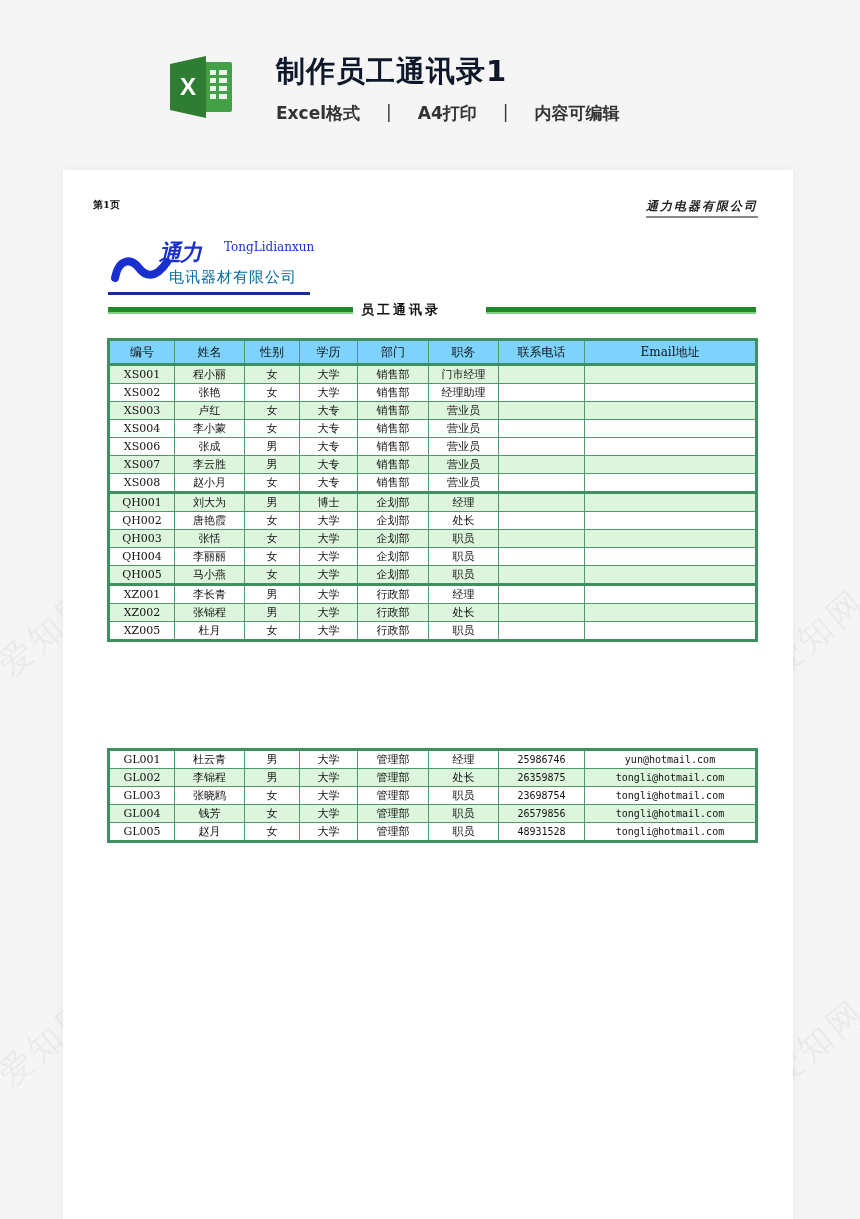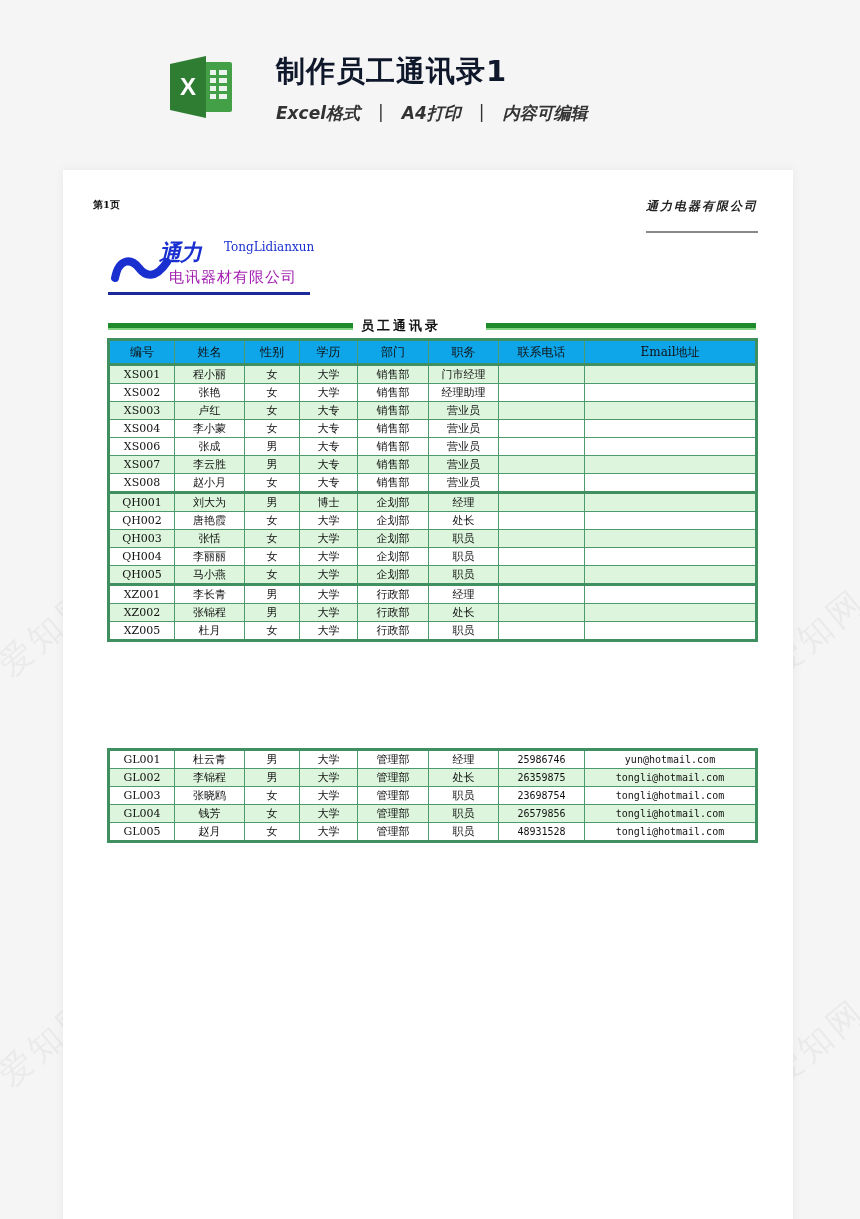--- a/index.html
+++ b/index.html
@@ -4,46 +4,46 @@
 <style>
   html, body { margin:0; padding:0; }
   body {
     width:860px; height:1219px; position:relative; overflow:hidden;
     background:#f5f5f5;
     font-family:"DejaVu Sans","Liberation Sans",sans-serif;
   }
   .hdr { position:absolute; left:0; top:0; width:860px; height:170px; }
   .xl-icon { position:absolute; left:170px; top:56px; width:64px; height:62px; }
   .hdr-title { position:absolute; left:276px; top:52px; font-size:29px; font-weight:bold; color:#0f172a; letter-spacing:1px; }
-  .hdr-sub { position:absolute; left:276px; top:102px; font-size:17px; font-weight:bold; color:#333; display:flex; gap:0; white-space:nowrap;font-style:italic; }
+  .hdr-sub { position:absolute; left:276px; top:102px; font-size:17px; font-weight:bold; color:#333; display:flex; gap:8px; white-space:nowrap; }
   .hdr-sub .sep { margin:0 18px; font-weight:normal; color:#333; }
 
   .page { position:absolute; left:63px; top:170px; width:730px; height:1060px; background:#fff; box-shadow:0 0 10px rgba(0,0,0,0.06); }
   .page-num { position:absolute; left:30px; top:28px; font-size:10px; font-weight:bold; color:#111; font-family:"DejaVu Serif",serif; }
-  .company-hdr { position:absolute; right:35px; top:28px; font-size:12px; font-style:italic; font-weight:bold; color:#222; letter-spacing:2px; border-bottom:2px solid #888; padding-bottom:16px; }
+  .company-hdr { position:absolute; right:35px; top:28px; font-size:12px; font-style:italic; font-weight:bold; color:#222; letter-spacing:2px; border-bottom:2px solid #888; padding-bottom:1px; }
 
   .logo { position:absolute; left:48px; top:70px; width:200px; height:56px; }
   .logo-swoosh { position:absolute; left:0; top:14px; }
   .logo-cn { position:absolute; left:48px; top:-2px; font-size:22px; font-weight:bold; color:#1a2fd0; font-style:italic; letter-spacing:-1px; }
   .logo-en { position:absolute; left:113px; top:0; font-size:12px; color:#1a2fd0; font-family:"DejaVu Serif",serif; }
-  .logo-sub { position:absolute; left:58px; top:28px; font-size:15px; color:#a21caf; letter-spacing:1px; white-space:nowrap; }
+  .logo-sub { position:absolute; left:58px; top:28px; font-size:15px; color:#0369a1; letter-spacing:1px; white-space:nowrap; }
   .logo-line { position:absolute; left:45px; top:122px; width:202px; height:3px; background:#1a2a9a; }
 
-  .title-bar { position:absolute; left:45px; top:132px; width:648px; height:16px;margin-top:16px; }
+  .title-bar { position:absolute; left:45px; top:132px; width:648px; height:16px; }
   .title-bar .bar { position:absolute; top:5px; height:5px; background:#1f8a2c; border-bottom:2px solid #7fd27f; }
   .title-bar .bar.l { left:0; width:245px; }
   .title-bar .bar.r { left:378px; width:270px; }
   .title-bar .txt { position:absolute; left:253px; top:-1px; font-size:13px; font-weight:bold; letter-spacing:3px; color:#111; }
 
   table.sheet { position:absolute; left:44px; border-collapse:collapse; border:3px solid #3f8f60; font-size:11px; color:#111; table-layout:fixed; }
   table.sheet td, table.sheet th {
     border:1.5px solid #4d9a6c; text-align:center; height:17px; padding:0; white-space:nowrap; overflow:hidden;
     font-family:"DejaVu Serif","Liberation Serif",serif;
   }
-  table.sheet th { font-weight:normal; font-size:12px; height:22px; background:#0ea5e9; border-bottom:3px solid #3f8f60; }
+  table.sheet th { font-weight:normal; font-size:12px; height:22px; background:#7dd3fc; border-bottom:3px solid #3f8f60; }
   table.sheet tr.alt td {
     background-color:#dcf5dc;
     background-image:radial-gradient(#b9dfb9 0.6px, transparent 0.7px);
     background-size:4px 4px;
   }
   table.sheet tr.grp-start td { border-top:3px solid #3f8f60; }
   table.sheet td.mono { font-family:"DejaVu Sans Mono","Liberation Mono",monospace; font-size:10px; }
   .t1 { top:168px; }
   .t2 { top:578px; }
 

